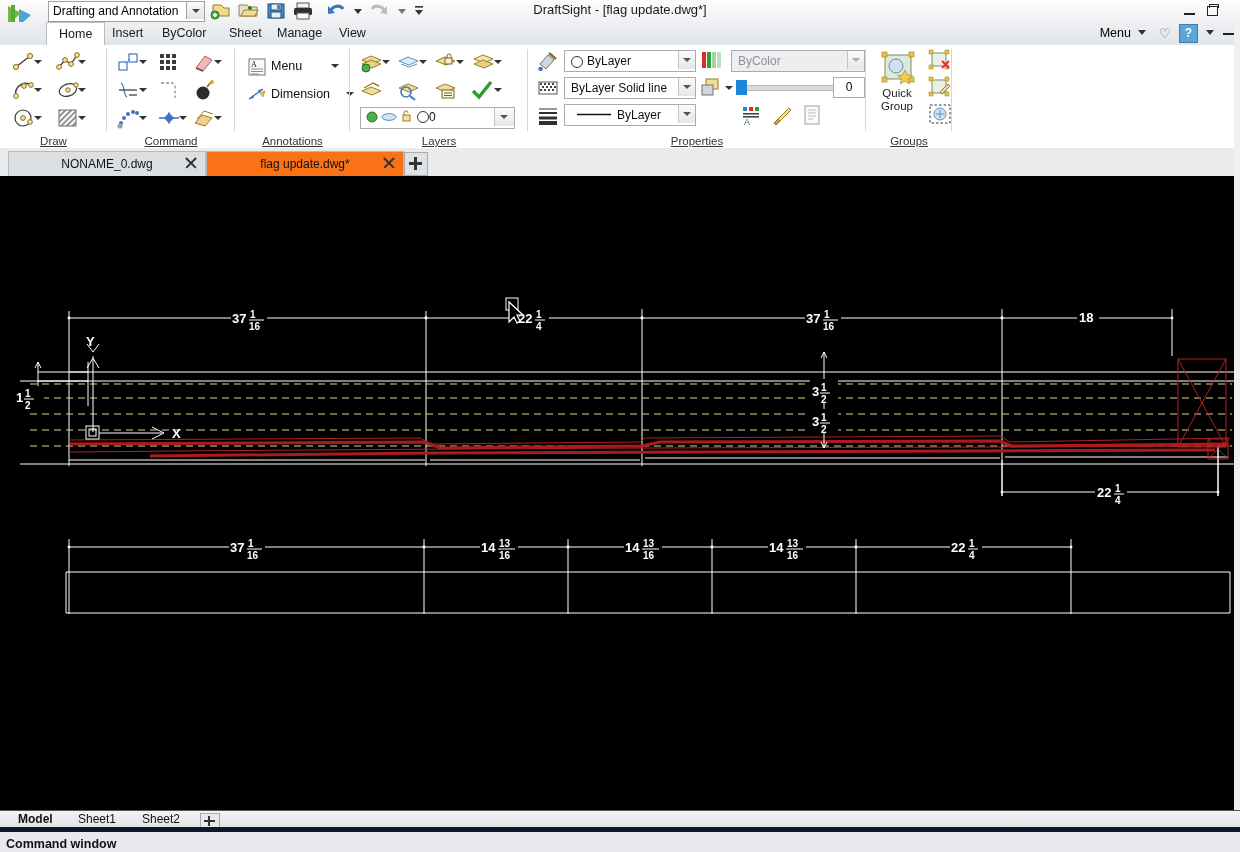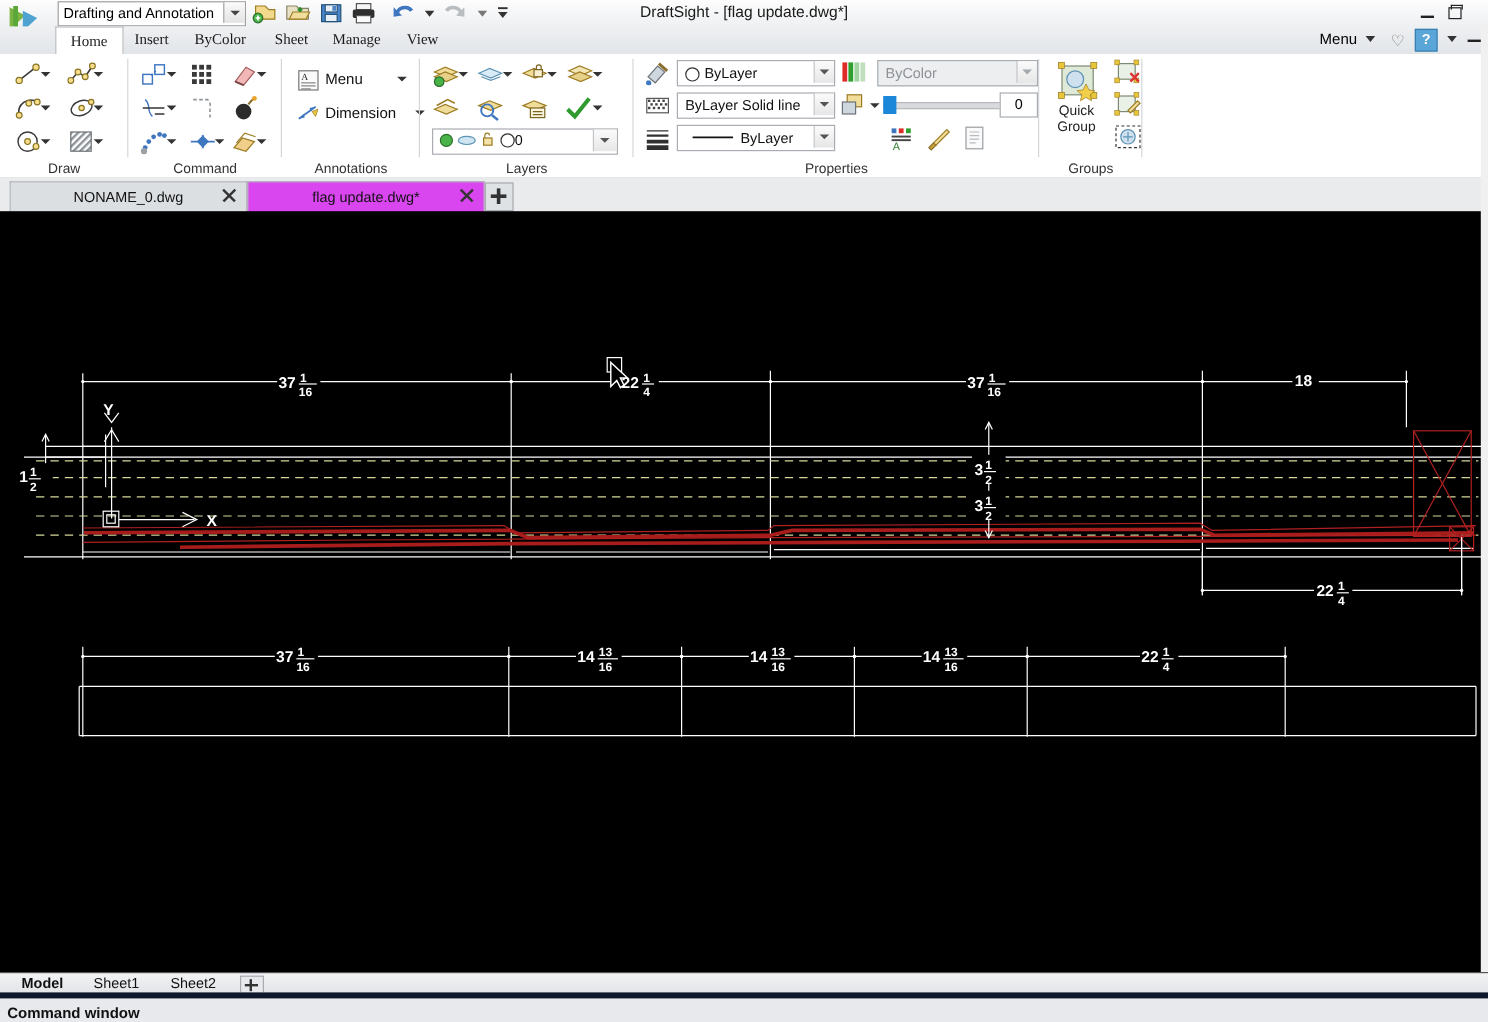--- a/index.html
+++ b/index.html
@@ -41,36 +41,36 @@
   .wc-min{right:42px;}
   .wc-min:after{content:"";position:absolute;left:2px;top:9px;width:11px;height:2px;background:#222;}
   .wc-max{right:20px;}
   .wc-max:after{content:"";position:absolute;left:3px;top:2px;width:9px;height:8px;border:1.5px solid #222;}
   .wc-max:before{content:"";position:absolute;left:5px;top:0px;width:8px;height:3px;border:1.5px solid #222;border-bottom:none;}
 
   
   .ribbon-tabs{position:absolute;left:0;top:22px;width:1240px;height:23px;
     background:linear-gradient(#eef0f2,#e2e5e8);border-bottom:1px solid #b9bcc0;}
   .rtab{position:absolute;top:0;height:23px;line-height:22px;padding:0 12px;
-    font-size:12.5px;color:#1a1a1a;cursor:default;font-family:Liberation Serif, serif;}
+    font-size:12.5px;color:#1a1a1a;cursor:default;}
   .rtab.active{background:#fff;border-left:1px solid #b9bcc0;border-right:1px solid #b9bcc0;
     border-top:1px solid #b9bcc0;border-bottom:1px solid #fff;}
   .menu-area{position:absolute;right:4px;top:0px;height:23px;line-height:23px;font-size:12.5px;}
   .menu-area span{display:inline-block;vertical-align:middle;}
   .caret{display:inline-block;width:0;height:0;border-left:4px solid transparent;
     border-right:4px solid transparent;border-top:5px solid #333;margin:0 4px 2px 4px;vertical-align:middle;}
   .heart{display:inline-block;color:#777;font-size:13px;margin:0 5px;}
   .helpbtn{display:inline-block;width:17px;height:17px;background:#5aa6d8;border:1px solid #3c7fae;
     color:#fff;text-align:center;line-height:16px;font-size:12px;font-weight:bold;vertical-align:middle;}
 
   
   .ribbon{position:absolute;left:0;top:45px;width:1240px;height:103px;
     background:#fff;border-bottom:1px solid #b9bcc0;}
   .panel{position:absolute;top:0;height:103px;}
-  .panel .plabel{position:absolute;bottom:1px;width:100%;text-align:center;font-size:11.5px;color:#333;}
+  .panel .plabel{position:absolute;bottom:1px;width:100%;text-align:center;font-size:11.5px;color:#333;text-decoration:underline;}
   .panel .psep{position:absolute;right:0;top:4px;width:1px;height:82px;background:#d4d7da;}
 
   .ico{position:absolute;width:24px;height:22px;}
   .dd{position:absolute;width:9px;height:22px;}
   .dd:after{content:"";position:absolute;left:1px;top:9px;
     border-left:4px solid transparent;border-right:4px solid transparent;border-top:4px solid #333;}
 
   .bigbtn{position:absolute;width:58px;height:76px;top:2px;text-align:center;}
   .bigbtn .bglyph{position:absolute;left:13px;top:4px;width:34px;height:34px;}
   .bigbtn .blabel{position:absolute;left:0;top:40px;width:100%;font-size:11.5px;line-height:13px;color:#222;text-align:center;}
@@ -94,21 +94,21 @@
 
   .slider{position:absolute;height:18px;}
   .slider .track{position:absolute;left:0;top:7px;width:100%;height:4px;background:#d8dadd;border:1px solid #b7babd;}
   .slider .knob{position:absolute;left:0;top:2px;width:11px;height:15px;background:#1c87d9;}
   .numbox{position:absolute;width:30px;height:19px;background:#fff;border:1px solid #a9adb2;
     text-align:center;line-height:18px;font-size:12px;}
 
   
   .doctabs{position:absolute;left:0;top:148px;width:1240px;height:28px;background:#e9ebed;}
   .dtab{position:absolute;top:3px;height:25px;background:#dcdfe2;border:1px solid #b6b9bd;border-bottom:none;}
-  .dtab.active{background:#d946ef;}
+  .dtab.active{background:#f97316;}
   .dtab .dlabel{position:absolute;left:0;top:5px;width:100%;text-align:center;font-size:12px;color:#111;}
   .dtab .dclose{position:absolute;right:8px;top:4px;width:13px;height:13px;}
   .dtab .dclose:before,.dtab .dclose:after{content:"";position:absolute;left:0px;top:6px;width:14px;height:1.6px;background:#333;}
   .dtab .dclose:before{transform:rotate(45deg);} .dtab .dclose:after{transform:rotate(-45deg);}
   .newtab{position:absolute;top:4px;width:22px;height:22px;background:#dfe2e5;border:1px solid #a8abaf;}
   .newtab:before{content:"";position:absolute;left:4px;top:9px;width:13px;height:3px;background:#333;}
   .newtab:after{content:"";position:absolute;left:9px;top:4px;width:3px;height:13px;background:#333;}
 
   
   .canvas{position:absolute;left:0;top:176px;width:1240px;height:634px;background:#000;overflow:hidden;}

